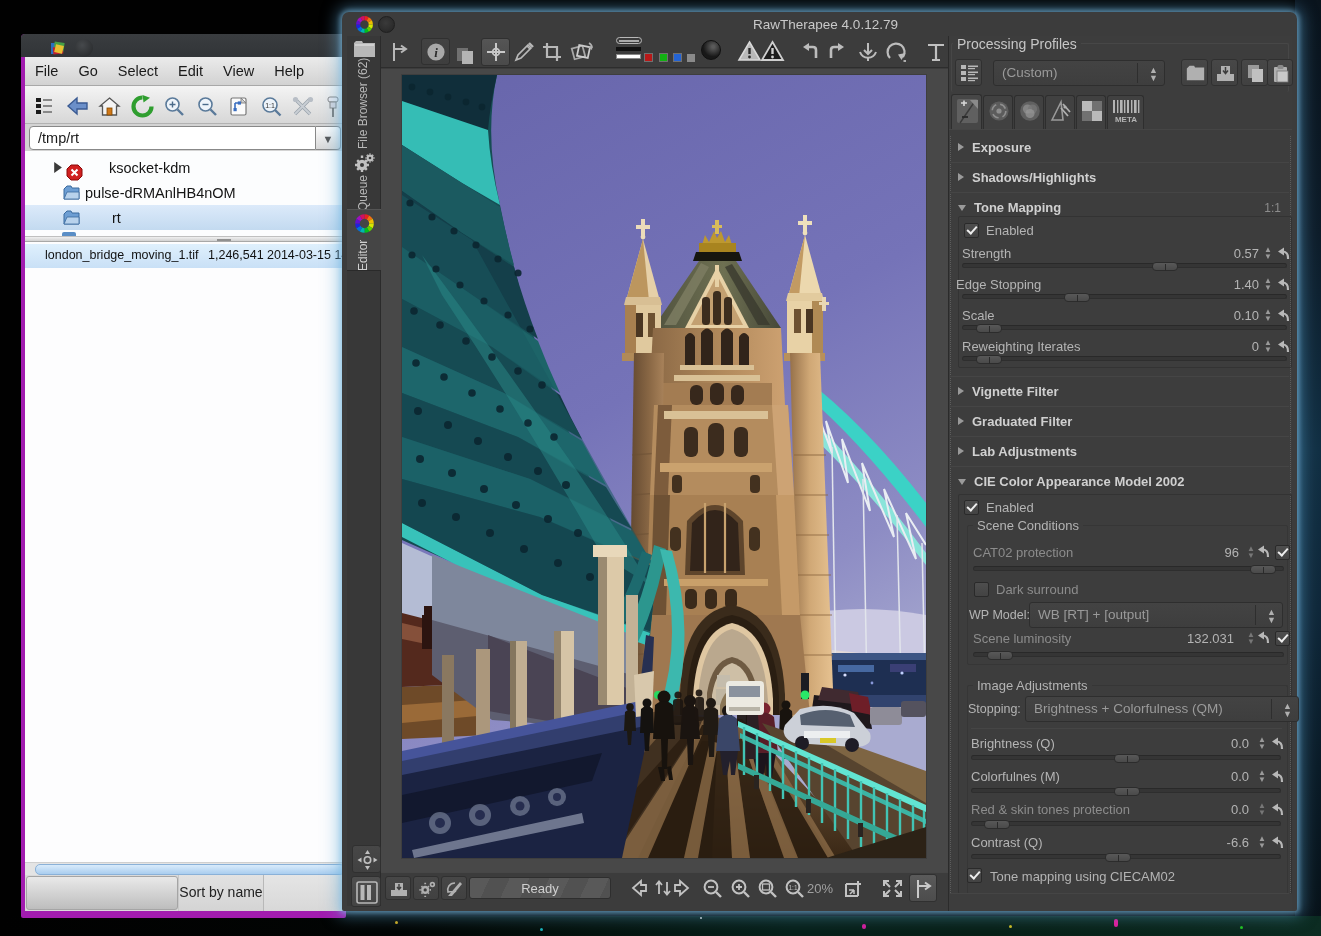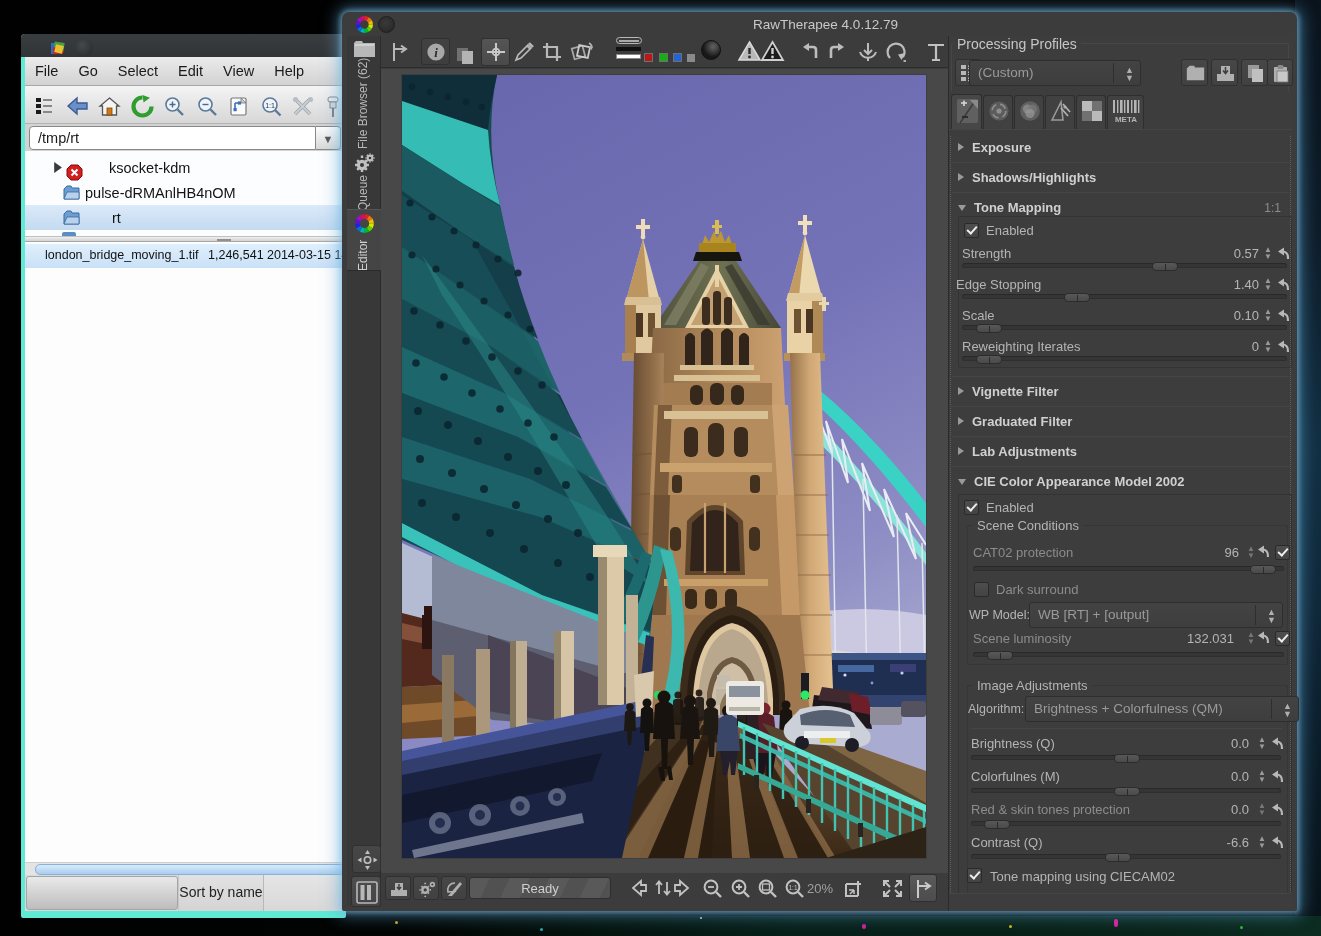--- a/index.html
+++ b/index.html
@@ -5,21 +5,21 @@
 * { margin:0; padding:0; box-sizing:border-box; }
 html,body { width:1321px; height:936px; overflow:hidden; background:#000; font-family:"Liberation Sans", sans-serif; }
 .abs { position:absolute; }
 
 #desktop { position:absolute; left:0; top:0; width:1321px; height:936px; background:#010101; }
 #wallright { position:absolute; right:0; top:0; width:26px; height:936px;
   background:linear-gradient(180deg,#0a141d 0%,#0e1d2a 25%,#123044 48%,#10283a 65%,#0b1c28 82%,#081218 100%); }
 #wallbottom { position:absolute; left:0; bottom:0; width:1321px; height:20px;
   background:linear-gradient(90deg,#010101 0%,#020504 30%,#05140f 45%,#07201a 60%,#082017 75%,#0a261c 90%,#0c2c22 100%); }
 
-#fm { position:absolute; left:21px; top:34px; width:325px; height:884px; background:#5eead4; border-radius:4px 4px 2px 2px;text-decoration:underline; }
+#fm { position:absolute; left:21px; top:34px; width:325px; height:884px; background:#a21caf; border-radius:4px 4px 2px 2px;text-decoration:underline; }
 #fm .titlebar { position:absolute; left:0; top:0; width:100%; height:23px; background:linear-gradient(#3a3d40,#313437); border-radius:4px 4px 0 0; }
 #fm .menubar { position:absolute; left:4px; top:23px; right:0; height:29px; background:linear-gradient(#ebebeb,#d2d2d2); border-bottom:1px solid #a8a8a8; color:#1a1a1a; font-size:14.5px; display:flex; align-items:center; }
 #fm .menubar span { padding:0 10px; }
 #fm .toolbar { position:absolute; left:4px; top:52px; right:0; height:38px; background:linear-gradient(#f4f4f4,#d7d7d7); border-bottom:1px solid #b2b2b2; }
 #fm .addrrow { position:absolute; left:4px; top:90px; right:0; height:27px; background:#d3d3d3; display:flex; align-items:center; padding:0 5px 0 4px; }
 #fm .addr { flex:1; height:24px; background:#fff; border:1px solid #888; border-radius:4px 0 0 4px; font-size:14.5px; color:#1a1a1a; line-height:22px; padding-left:8px; }
 #fm .addrbtn { width:25px; height:24px; background:linear-gradient(#fdfdfd,#d8d8d8); border:1px solid #888; border-left:none; border-radius:0 4px 4px 0; color:#555; font-size:11px; text-align:center; line-height:24px; }
 #fm .tree { position:absolute; left:4px; top:117px; right:0; height:85px; background:#fcfdfe; overflow:hidden; font-size:14.5px; color:#141414; }
 #fm .trow { height:25px; display:flex; align-items:center; position:relative; }
 #fm .trow.sel { background:linear-gradient(#dceafa,#c3daf0); }
@@ -875,21 +875,21 @@
             <rect x="2" y="8" width="5" height="4"></rect>
             <rect x="2" y="14" width="5" height="4"></rect>
             <rect x="9" y="2.5" width="10" height="1.6"></rect>
             <rect x="9" y="5" width="7" height="1.2"></rect>
             <rect x="9" y="8.5" width="10" height="1.6"></rect>
             <rect x="9" y="11" width="7" height="1.2"></rect>
             <rect x="9" y="14.5" width="10" height="1.6"></rect>
             <rect x="9" y="17" width="7" height="1.2"></rect>
           </g>
         </svg></div>
-    <div class="combo" style="left:20px;top:24px;width:172px;color:#9a9a9a">(Custom)<div class="dv"></div><div class="ud">▲<br>▼</div></div>
+    <div class="combo" style="left:44px;top:24px;width:172px;color:#9a9a9a">(Custom)<div class="dv"></div><div class="ud">▲<br>▼</div></div>
     <div class="tbtn" style="left:232px;top:23px;width:27px;height:27px"><svg width="21" height="21" viewBox="0 0 23 23" style="margin:3px 0 0 3px">
           <path d="M2 19 V6 L5 3 H10 L11 5 H21 V19 Z" fill="#b0b0b0"></path>
         </svg></div>
     <div class="tbtn" style="left:262px;top:23px;width:27px;height:27px"><svg width="21" height="21" viewBox="0 0 21 21" style="margin:3px 0 0 3px">
           <path d="M2 18 H19 V11 H2 Z M6 11 V3 H15 V11" fill="#b0b0b0"></path>
           <path d="M10.5 4 V10 M8 7.5 L10.5 10.5 L13 7.5" stroke="#3d3d3d" stroke-width="1.5" fill="none"></path>
         </svg></div>
     <div class="tbtn" style="left:292px;top:23px;width:27px;height:27px"><svg width="21" height="21" viewBox="0 0 21 21" style="margin:3px 0 0 3px">
           <rect x="3" y="2" width="11" height="13" fill="#9a9a9a"></rect>
           <rect x="7" y="6" width="11" height="13" fill="#c0c0c0"></rect>
@@ -1050,21 +1050,21 @@
       </svg>
     <div class="cb on" style="left:326px;top:595px"></div>
     <div class="slider" style="left:24px;top:616px;width:311px">
         <div class="knob" style="left:13px">
           <i></i>
         </div>
       </div>
 
     <div class="fieldlab" style="left:24px;top:642px">Image Adjustments</div>
     <div class="tframe" style="left:18px;top:649px;width:321px;height:209px;border-color:#363636;border-bottom:none"></div>
-    <div class="lbl" style="left:19px;top:666px;font-size:12.5px">Algorithm:</div>
+    <div class="lbl" style="left:19px;top:666px;font-size:12.5px">Stopping:</div>
     <div class="combo" style="left:76px;top:660px;width:274px;color:#9a9a9a">Brightness + Colorfulness (QM)<div class="dv"></div><div class="ud">▲<br>▼</div></div>
     <div class="sep" style="left:22px;right:10px;top:692px"></div>
     <div class="lbl" style="left:22px;top:700px">Brightness (Q)</div>
       <div class="val" style="left:230px;top:700px;width:70px">0.0</div>
     <div class="spin" style="left:308px;top:700px">▲<br>▼</div>
     <svg class="reset" style="left:320px;top:700px" viewBox="0 0 16 16">
         <path d="M13 13 Q13.5 5.5 7 5.5" fill="none" stroke="#b8b8b8" stroke-width="2.2"></path>
         <path d="M9 1.5 L3 5.5 L9 9.5 Z" fill="#b8b8b8"></path>
       </svg>
     <div class="slider" style="left:22px;top:719px;width:310px">

